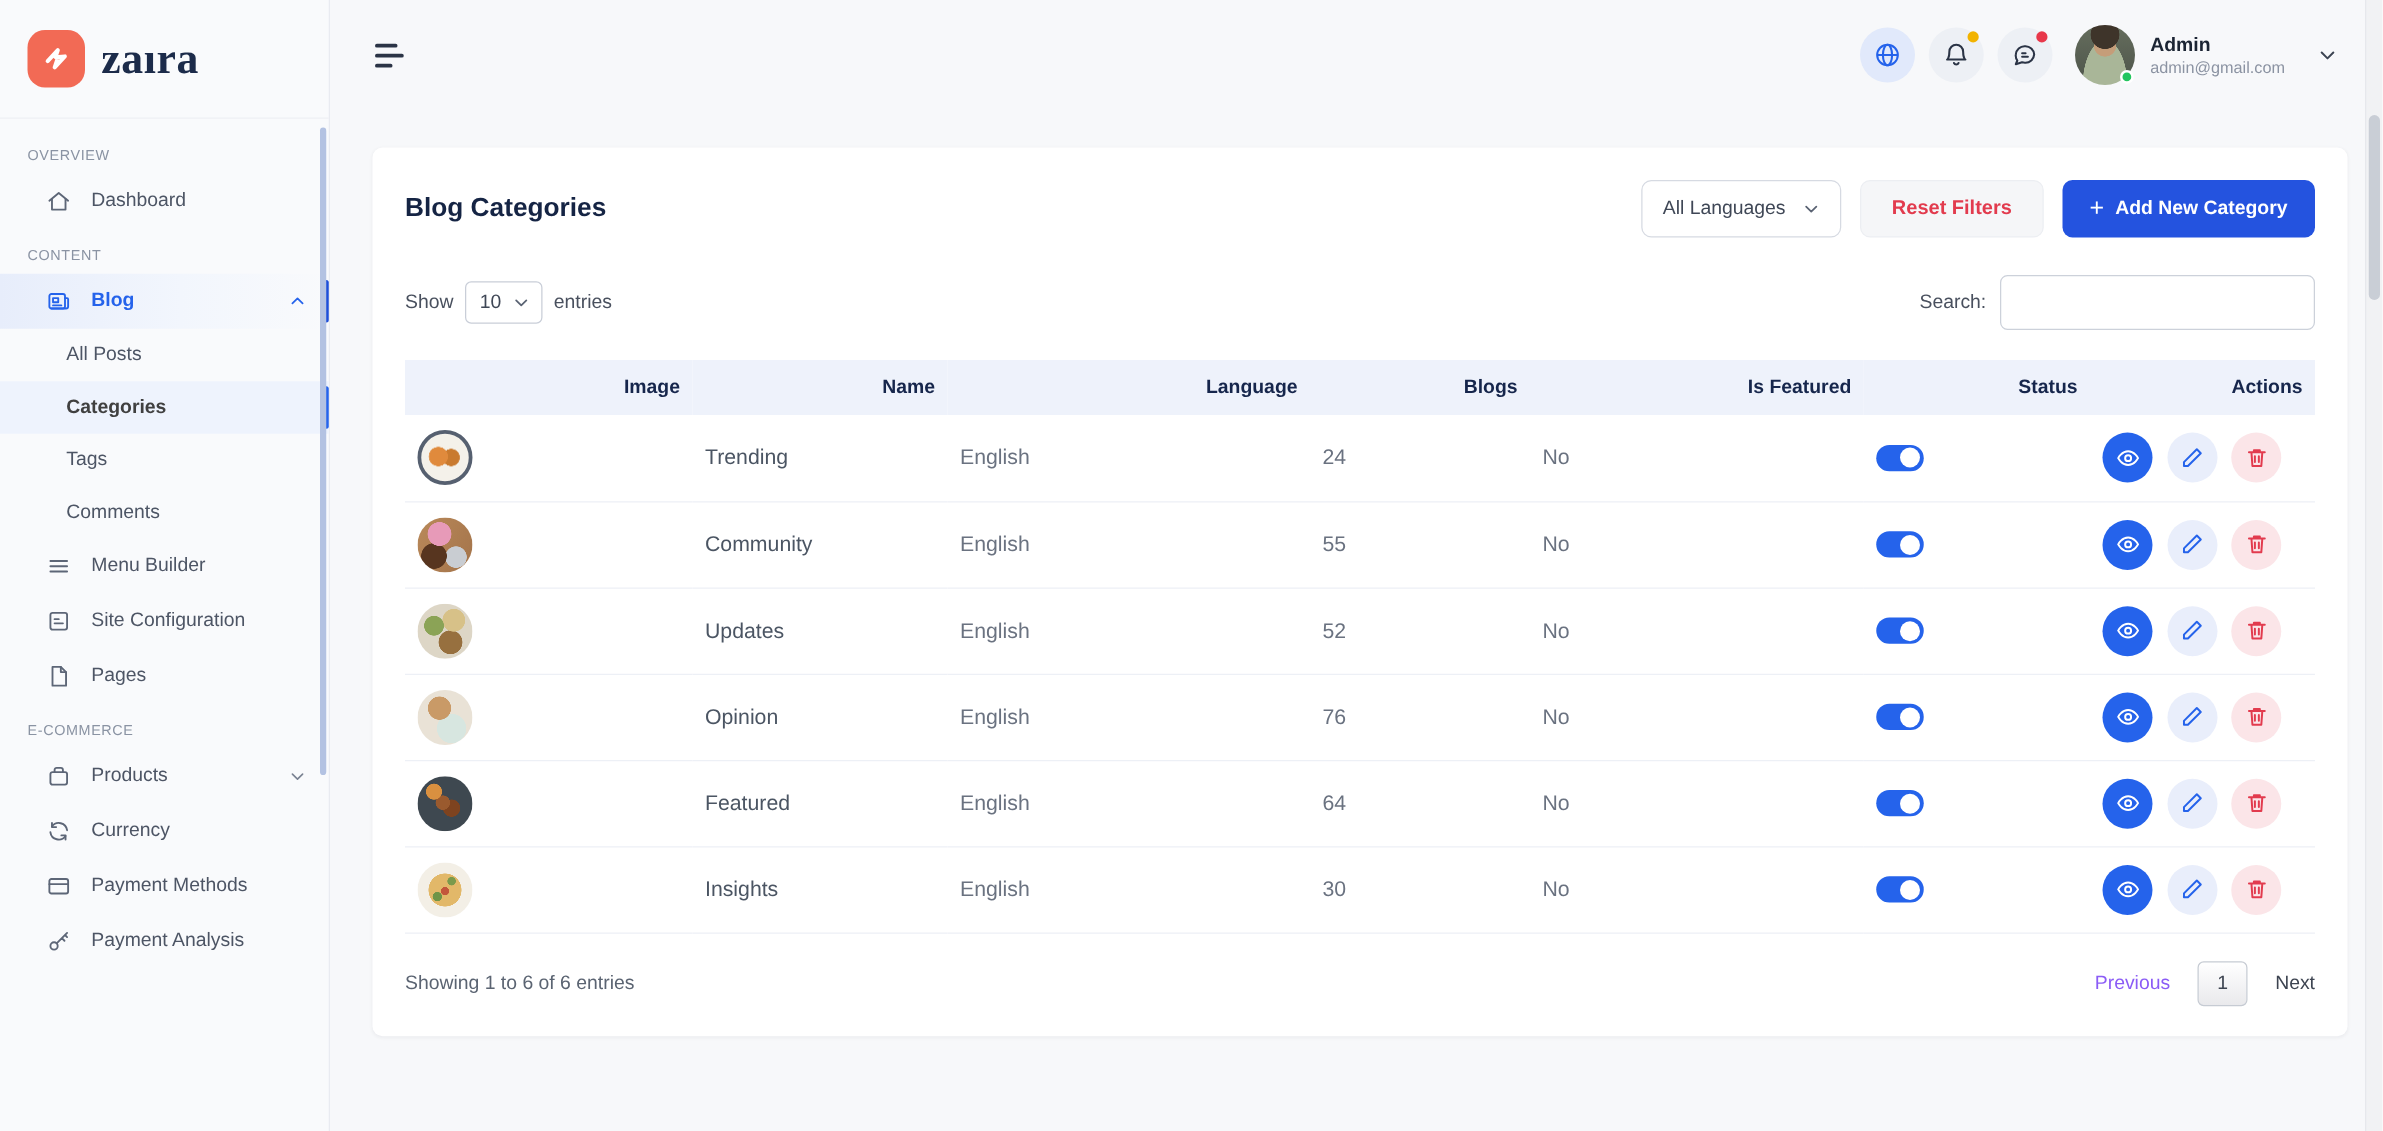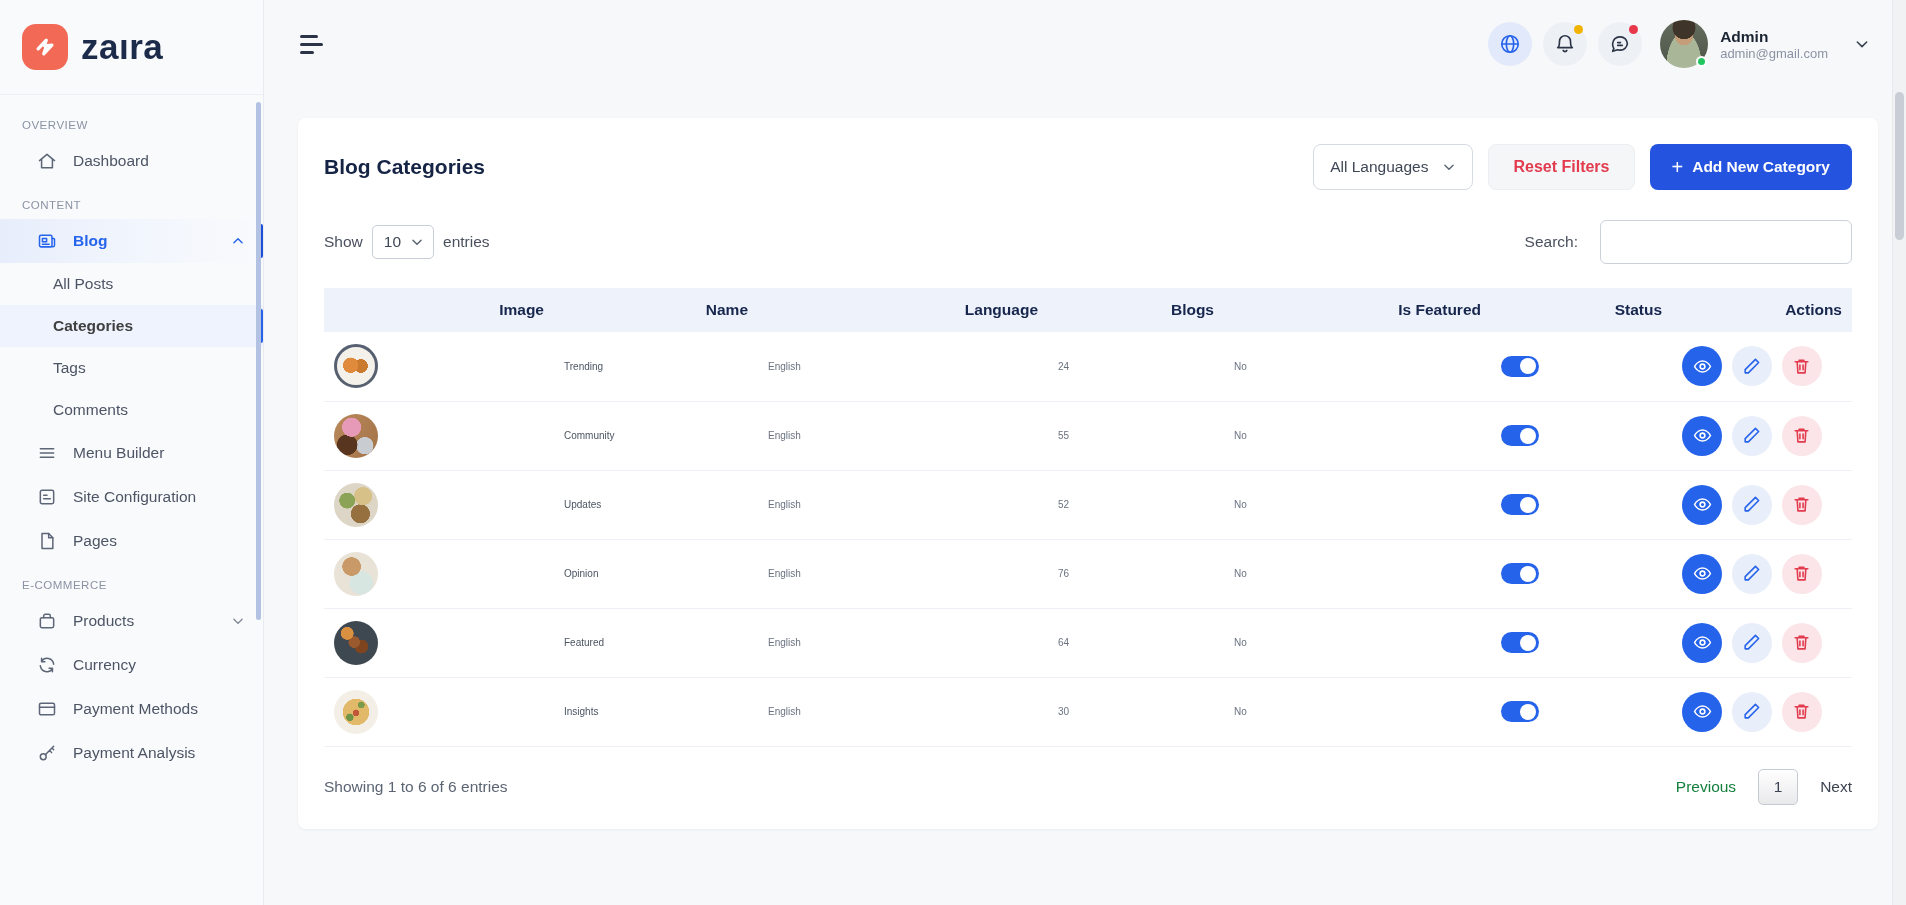--- a/index.html
+++ b/index.html
@@ -4,21 +4,21 @@
 <style>
   * { margin:0; padding:0; box-sizing:border-box; }
   html,body { width:1906px; height:905px; overflow:hidden; }
   body { font-family:"Liberation Sans", sans-serif; background:#f7f8fa; color:#313a49; }
   .app { display:flex; width:1906px; height:905px; position:relative; }
 
   
   .sidebar { width:264px; min-width:264px; background:#f9fafc; border-right:1px solid #e9ebf1; position:relative; z-index:2; }
   .logo-row { height:95px; display:flex; align-items:center; gap:13px; padding-left:22px; border-bottom:1px solid #eef0f4; cursor:pointer; }
   .logo-mark { width:46px; height:46px; border-radius:14px; background:#f26a55; display:flex; align-items:center; justify-content:center; flex:none; }
-  .logo-text { font-size:35px; font-weight:bold; color:#1c2b4a; letter-spacing:.5px; }
+  .logo-text { font-size:35px; font-weight:bold; color:#1c2b4a; letter-spacing:.5px;font-family:Liberation Serif, serif; }
   nav { padding-top:8px; }
   .sec-label { font-size:11.5px; letter-spacing:.5px; color:#8a93a3; padding:16px 22px 8px; }
   .item { display:flex; align-items:center; gap:16px; padding:12px 18px 12px 37px; color:#4d5565; font-size:15.5px; cursor:pointer; position:relative; }
   .item .i { width:20px; height:20px; display:flex; flex:none; }
   .item svg { width:20px; height:20px; stroke:#5d6677; }
   .item .chev { margin-left:auto; display:flex; }
   .item .chev svg { width:14px; height:14px; stroke:#7a8292; }
   .item.active-parent { background:linear-gradient(90deg,#e7edfb 0%,#f2f6fd 55%,rgba(247,248,250,0) 100%); color:#2563eb; font-weight:bold; }
   .item.active-parent svg { stroke:#2563eb; }
   .item.active-parent::after { content:""; position:absolute; right:0; top:5px; bottom:5px; width:4px; background:#1d4ed8; border-radius:2px; }
@@ -61,26 +61,26 @@
   .head-controls { display:flex; align-items:center; gap:15px; }
   .select-box { height:46px; padding:0 16px; border:1px solid #d6dae2; border-radius:8px; display:flex; align-items:center; gap:14px; font-size:15.5px; color:#3f4756; background:#fff; cursor:pointer; }
   .select-box svg, .mini-select svg { width:14px; height:14px; stroke:#5a6373; }
   .btn-reset { height:46px; padding:0 24px; background:#f5f6f8; border:1px solid #eceef2; border-radius:8px; color:#e23b4e; font-weight:bold; font-size:16px; display:flex; align-items:center; cursor:pointer; font-family:inherit; }
   .btn-add { height:46px; padding:0 22px; background:#2453df; border:none; border-radius:8px; color:#fff; font-weight:bold; font-size:15.5px; display:flex; align-items:center; gap:9px; cursor:pointer; font-family:inherit; }
   .btn-add .plus { font-size:20px; font-weight:normal; line-height:1; }
 
   .list-controls { display:flex; justify-content:space-between; align-items:center; margin-top:30px; }
   .show { display:flex; align-items:center; gap:9px; font-size:15.5px; color:#49505e; }
   .mini-select { height:34px; padding:0 9px 0 11px; border:1px solid #c9ced8; border-radius:5px; display:flex; align-items:center; gap:9px; color:#3f4756; background:#fff; cursor:pointer; }
-  .search { display:flex; align-items:center; gap:22px; font-size:15.5px; color:#49505e; }
+  .search { display:flex; align-items:center; gap:11px; font-size:15.5px; color:#49505e; }
   .search input { width:252px; height:44px; border:1px solid #ccd1da; border-radius:6px; padding:0 12px; font-size:15px; font-family:inherit; outline:none; background:#fff; }
 
   table { width:100%; border-collapse:collapse; margin-top:24px; table-layout:fixed; }
   thead th { background:#eef2fb; text-align:right; font-size:15.5px; color:#16264c; padding:13px 10px; font-weight:bold; }
-  tbody td { padding:1px 10px; border-bottom:1px solid #edf0f6; font-size:10px; color:#6a7280; height:69px; vertical-align:middle; }
+  tbody td { padding:1px 10px; border-bottom:1px solid #edf0f6; font-size:17px; color:#6a7280; height:69px; vertical-align:middle; }
   td.name-cell { color:#4b5563; }
   .thumb { display:block; width:44px; height:44px; border-radius:50%; }
   .thumb-1 { border:3px solid #566070; background:
       radial-gradient(circle at 36% 48%, #e08a3c 0 24%, transparent 25%),
       radial-gradient(circle at 63% 50%, #c97a2f 0 22%, transparent 23%), #f4f1ea; }
   .thumb-2 { background:
       radial-gradient(circle at 40% 30%, #e79ab8 0 23%, transparent 24%),
       radial-gradient(circle at 30% 70%, #57351f 0 23%, transparent 24%),
       radial-gradient(circle at 70% 72%, #c9cdd2 0 19%, transparent 20%),
       linear-gradient(120deg,#b9895a,#a4744a); }
@@ -103,21 +103,21 @@
   .toggle { width:38px; height:21px; border-radius:11px; background:#2563eb; display:inline-block; position:relative; cursor:pointer; vertical-align:middle; }
   .knob { position:absolute; top:2.5px; right:3px; width:16px; height:16px; border-radius:50%; background:#fff; }
   .act { width:40px; height:40px; border-radius:50%; display:inline-flex; align-items:center; justify-content:center; margin-right:7px; cursor:pointer; border:none; vertical-align:middle; }
   .act svg { width:19px; height:19px; }
   .act.view { background:#2563eb; }
   .act.edit { background:#e9eefb; }
   .act.del { background:#fbe5e8; }
 
   .table-foot { display:flex; justify-content:space-between; align-items:center; padding-top:22px; font-size:15.5px; color:#5b6472; }
   .pager { display:flex; align-items:center; gap:22px; }
-  .prev { color:#15803d; cursor:pointer; }
+  .prev { color:#8b5cf6; cursor:pointer; }
   .next { color:#3d4451; cursor:pointer; }
   .page-num { width:40px; height:36px; border:1px solid #c6cbd3; border-radius:5px; background:linear-gradient(#fff,#e9e9ec); display:flex; align-items:center; justify-content:center; color:#3d4451; cursor:pointer; }
 
   
   .pscroll { position:absolute; top:0; right:0; width:14px; height:905px; background:#f1f2f4; border-left:1px solid #e6e8ec; z-index:5; }
   .pscroll .pthumb { position:absolute; top:92px; left:2px; width:9px; height:148px; background:#c9ced6; border-radius:5px; cursor:pointer; }
 </style>
 </head>
 <body>
 

